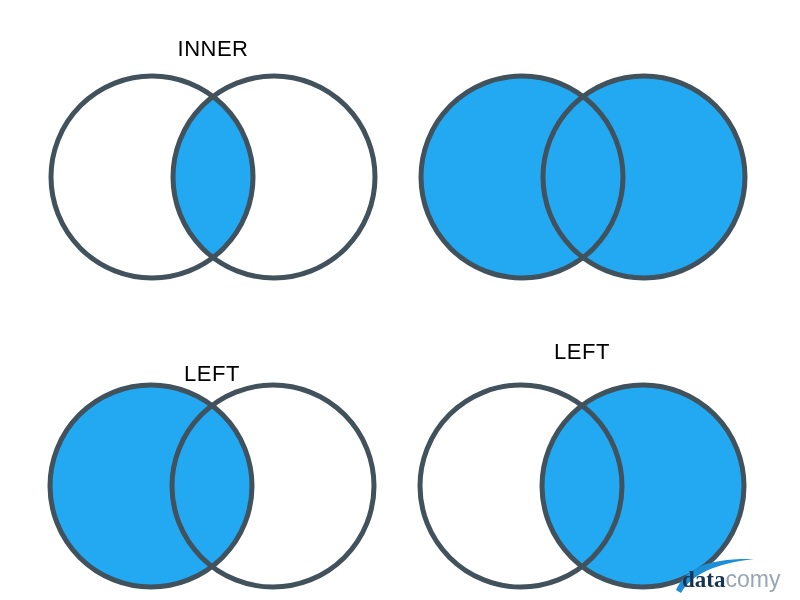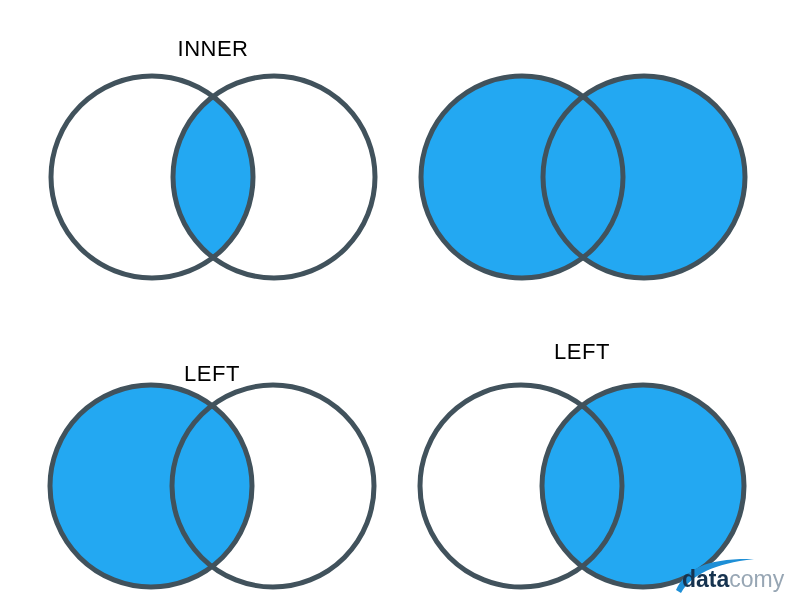--- a/index.html
+++ b/index.html
@@ -49,21 +49,21 @@
   }
   .logo-text {
     position: absolute;
     left: 8px;
     top: 11px;
     font-size: 23px;
     line-height: 24px;
     white-space: nowrap;
     letter-spacing: 0px;
   }
-  .logo-text .bold-part  { font-weight: 700; color: #16334F; }
+  .logo-text .bold-part  { font-weight: 700; color: #16334F; font-family: Liberation Serif, serif; }
   .logo-text .light-part { font-weight: 400; color: #97A6B4; }
 </style>
 </head>
 <body>
 
 <div class="canvas" style="background: rgb(255, 255, 255);">
 
   <div class="venn-label pos-inner-label" style="color: rgb(0, 0, 0);">INNER</div>
   <div class="venn-label pos-left-label" style="color: #000000; margin-top: 22px;">LEFT</div>
   <div class="venn-label pos-right-label" style="color: rgb(0, 0, 0);">LEFT</div>

